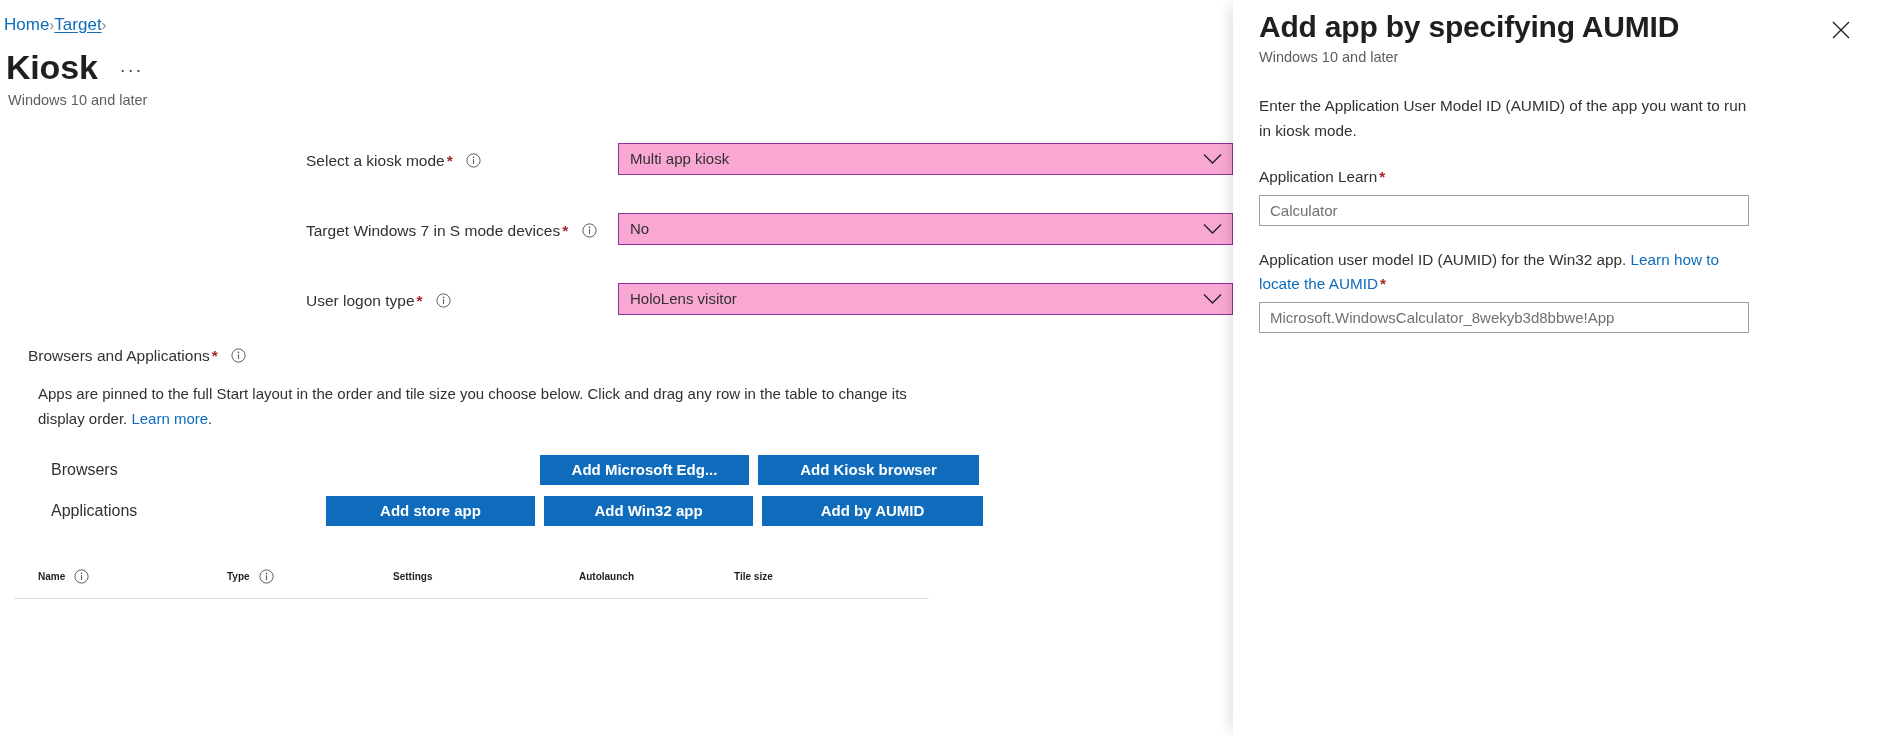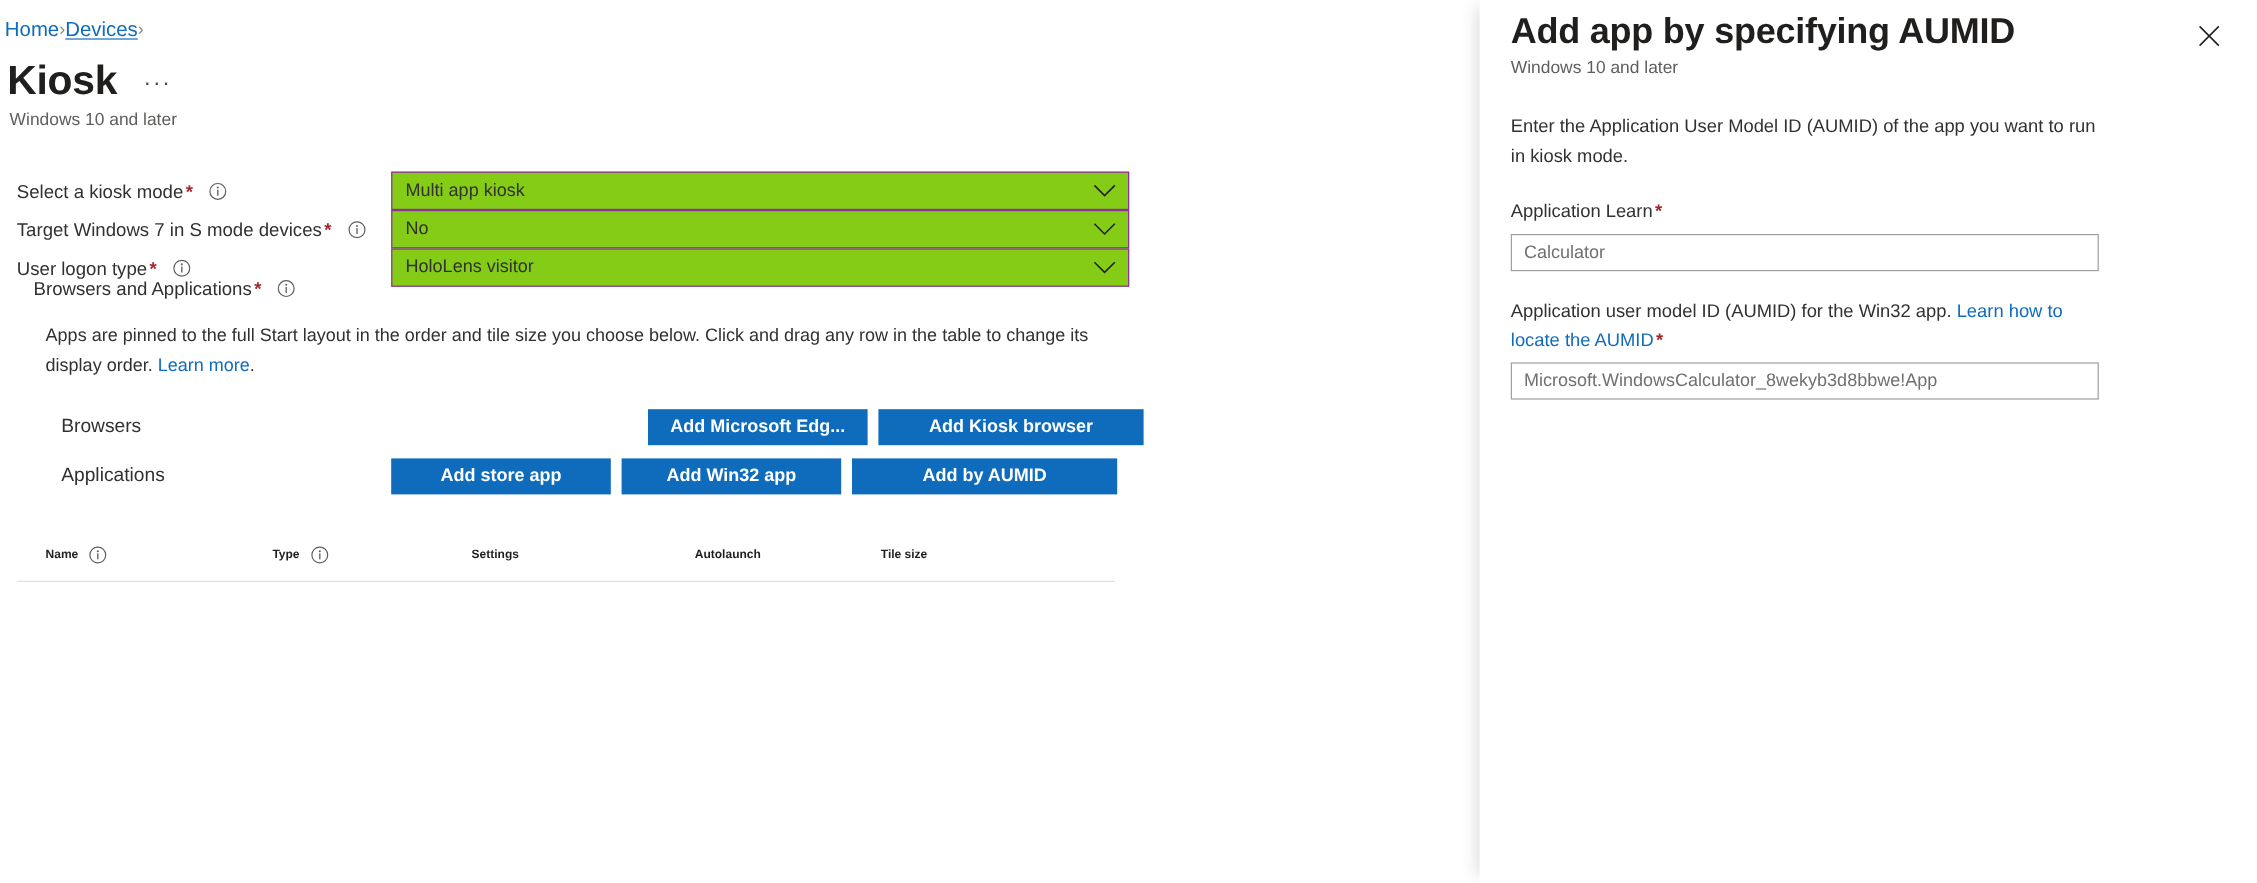--- a/index.html
+++ b/index.html
@@ -90,20 +90,22 @@
   .form {
     margin-top: 34px;
     padding-left: 14px;
     position: relative;
   }
 
   .form-row {
     display: flex;
     align-items: flex-start;
     min-height: 30px;
+    margin-bottom: 38px;
+    justify-content: flex-end;
   }
   .form-label {
     width: 312px;
     font-size: 15.5px;
     line-height: 21px;
     color: #323130;
     padding-top: 7px;
     box-sizing: border-box;
     padding-right: 10px;
   }
@@ -117,21 +119,21 @@
     vertical-align: -2px;
     margin-left: 9px;
   }
   .info-icon svg { display: block; }
 
   .dropdown {
     width: 615px;
     height: 32px;
     border: 1px solid #8c309b;
     box-sizing: border-box;
-    background: #84cc16;
+    background: #f9a8d4;
     display: flex;
     align-items: center;
     justify-content: space-between;
     padding: 0 10px 0 11px;
     font-size: 15px;
     color: #323130;
   }
   .dropdown .dd-value { line-height: 20px; }
   .dropdown .chev { color: #201f1e; display: flex; align-items: center; }
 
@@ -180,21 +182,21 @@
     font-family: "Liberation Sans", sans-serif;
     border: none;
     display: inline-flex;
     align-items: center;
     justify-content: center;
     cursor: pointer;
     padding: 0 8px;
     box-sizing: border-box;
     white-space: nowrap;
   }
-  .btn.w1 { width: 183px; }
+  .btn.w1 { width: 209px; }
   .btn.w2 { width: 221px; }
   .btn-spacer { width: 205px; }
   .btn-gap { width: 9px; }
 
   .table-head {
     margin-top: 24px;
     padding-left: 24px;
     display: flex;
     align-items: center;
     height: 44px;
@@ -285,21 +287,21 @@
 </head>
 <body>
 
 <div class="page">
 
   <div class="main-pane">
 
     <div class="breadcrumb">
       <span class="crumb">Home</span>
       <span class="crumb-sep">›</span>
-      <span class="crumb linkline">Devices</span>
+      <span class="crumb linkline">Target</span>
       <span class="crumb-sep">›</span>
     </div>
 
     <div class="title-row">
       <div class="page-title">Kiosk</div>
       <div class="ellipsis-btn">···</div>
     </div>
     <div class="subtitle">Windows 10 and later</div>
 
     <div class="form">

